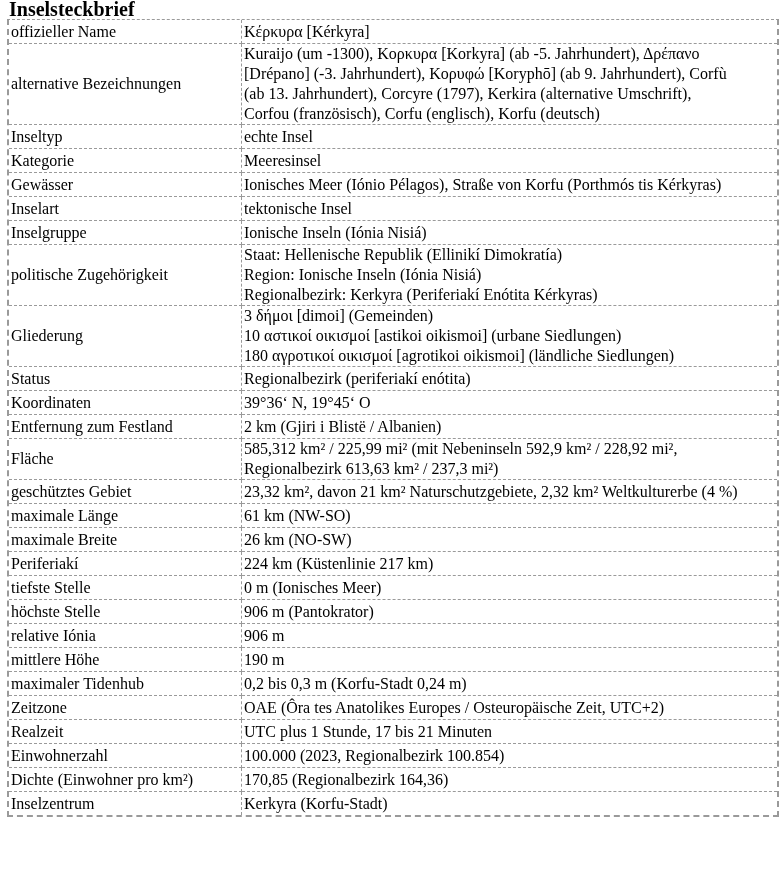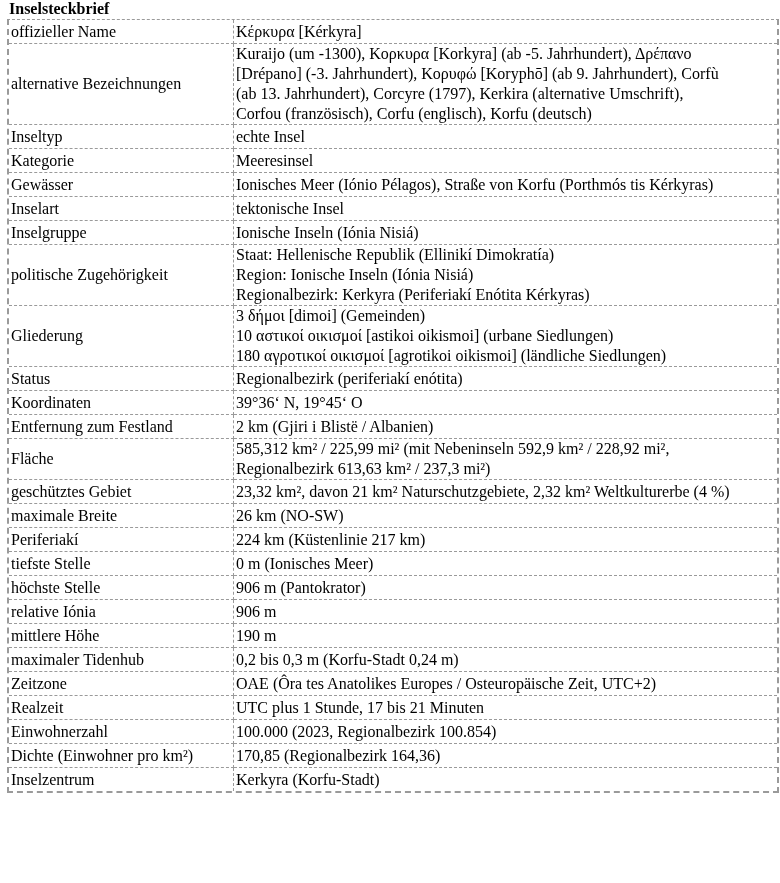--- a/index.html
+++ b/index.html
@@ -10,38 +10,38 @@
     body {
       width: 780px;
       height: 883px;
       overflow: hidden;
       font-family: "Liberation Serif", serif;
       font-size: 16px;
       color: #000000;
     }
     .caption {
       font-weight: bold;
-      font-size: 16px;
+      font-size: 20px;
       line-height: 18px;
       padding-left: 9px;
       padding-top: 0px;
       height: 19px;
     }
     table.brief {
       margin-left: 7px;
       width: 772px;
       border-collapse: separate;
       border-spacing: 0;
       border: 2px dashed #9a9a9a;
       border-top-width: 1px;
       border-left-width: 2px;
     }
     table.brief td {
       border-bottom: 1px dashed #9a9a9a;
-      padding: 0 6px 0 2px;
+      padding: 0 14px 0 2px;
       line-height: 20px;
       height: 23px;
       vertical-align: middle;
     }
     table.brief tr:last-child td {
       border-bottom: none;
     }
     table.brief td.label {
       width: 216px;
       border-right: 1px dashed #9a9a9a;
@@ -145,20 +145,26 @@
           <span class="line">Regionalbezirk 613,63 km² / 237,3 mi²)</span>
         </td>
       </tr>
       <tr>
         <td class="label">geschütztes Gebiet</td>
         <td class="value">
           <span class="line">23,32 km², davon 21 km² Naturschutzgebiete, 2,32 km² Weltkulturerbe (4 %)</span>
         </td>
       </tr>
       <tr>
+        <td class="label">maximale Länge</td>
+        <td class="value">
+          <span class="line">61 km (NW-SO)</span>
+        </td>
+      </tr>
+      <tr>
         <td class="label">maximale Breite</td>
         <td class="value">
           <span class="line">26 km (NO-SW)</span>
         </td>
       </tr>
       <tr>
         <td class="label">Periferiakí</td>
         <td class="value">
           <span class="line">224 km (Küstenlinie 217 km)</span>
         </td>

